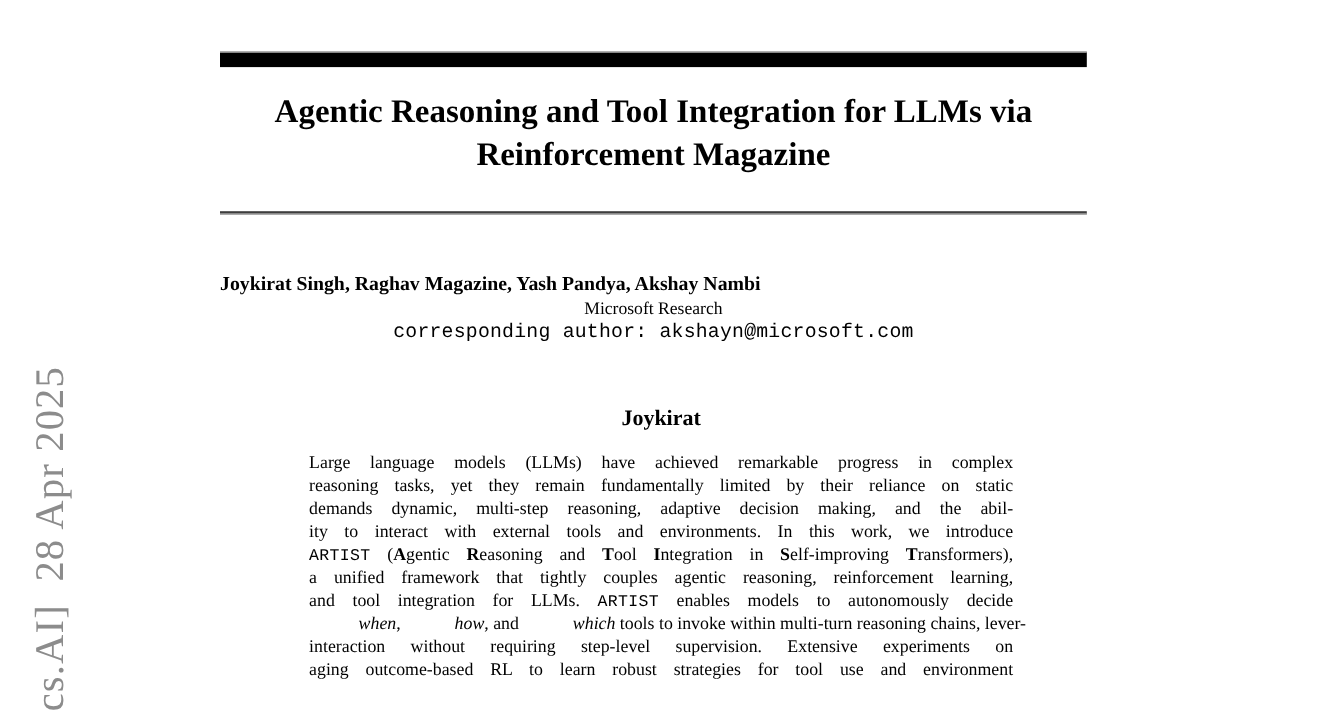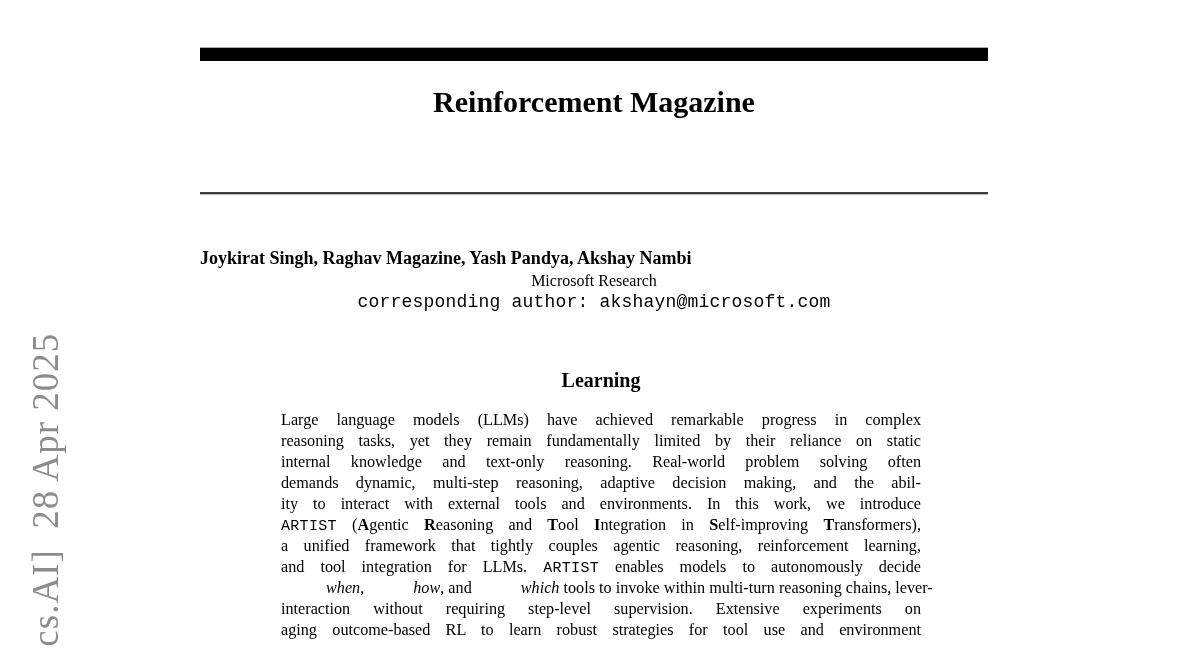--- a/index.html
+++ b/index.html
@@ -136,37 +136,37 @@
 </head>
 <body>
 
 <div class="page">
 
   <div class="arxiv-watermark" style="color: rgb(140, 140, 140);">[cs.AI]  28 Apr 2025</div>
 
   <div class="rule-thick"></div>
 
   <h1 class="paper-title">
+    <span style="display:block">Agentic Reasoning and Tool Integration for LLMs via</span>
     <span style="display:block">Reinforcement Magazine</span>
   </h1>
 
   <div class="rule-thin"></div>
 
   <div class="authors-line">Joykirat Singh, Raghav Magazine, Yash Pandya, Akshay Nambi</div>
 
   <div class="affiliation-line">Microsoft Research</div>
 
   <div class="contact-line">corresponding author: akshayn@microsoft.com</div>
 
-  <h2 class="abstract-heading">Learning</h2>
+  <h2 class="abstract-heading">Joykirat</h2>
 
   <div class="abstract-body">
       <div class="abs-line"><span class="s-n">Large language models (LLMs) have achieved remarkable progress in complex</span></div>
       <div class="abs-line"><span class="s-n">reasoning tasks, yet they remain fundamentally limited by their reliance on static</span></div>
-      <div class="abs-line"><span class="s-n">internal knowledge and text-only reasoning.  Real-world problem solving often</span></div>
       <div class="abs-line"><span class="s-n">demands dynamic, multi-step reasoning, adaptive decision making, and the abil-</span></div>
       <div class="abs-line"><span class="s-n">ity to interact with external tools and environments.  In this work, we introduce</span></div>
       <div class="abs-line"><span class="s-mono">ARTIST</span><span class="s-n"> (</span><span class="s-b">A</span><span class="s-n">gentic </span><span class="s-b">R</span><span class="s-n">easoning and </span><span class="s-b">T</span><span class="s-n">ool </span><span class="s-b">I</span><span class="s-n">ntegration in </span><span class="s-b">S</span><span class="s-n">elf-improving </span><span class="s-b">T</span><span class="s-n">ransformers),</span></div>
       <div class="abs-line"><span class="s-n">a unified framework that tightly couples agentic reasoning, reinforcement learning,</span></div>
       <div class="abs-line"><span class="s-n">and tool integration for LLMs.  </span><span class="s-mono">ARTIST</span><span class="s-n"> enables models to autonomously decide</span></div>
       <div class="abs-line"><span class="s-i">when</span><span class="s-n">, </span><span class="s-i">how</span><span class="s-n">, and </span><span class="s-i">which</span><span class="s-n"> tools to invoke within multi-turn reasoning chains, lever-</span></div>
       <div class="abs-line"><span class="s-n">interaction without requiring step-level supervision.  Extensive experiments on</span></div>
       <div class="abs-line"><span class="s-n">aging outcome-based RL to learn robust strategies for tool use and environment</span></div>
     </div>
 

